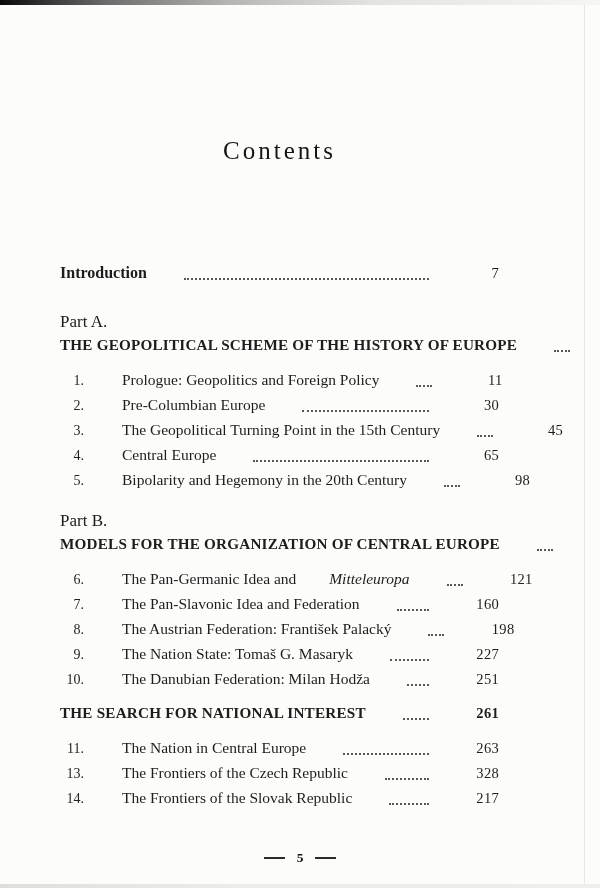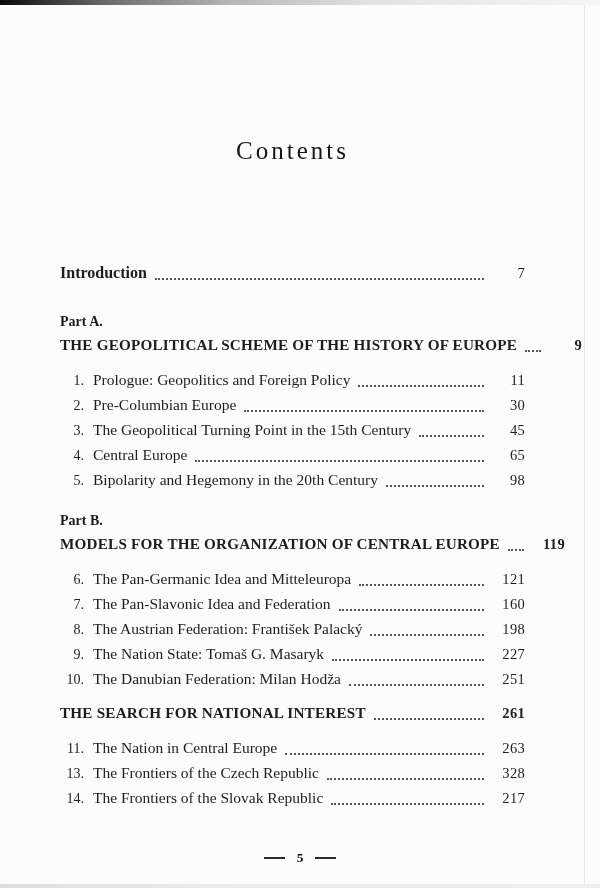--- a/index.html
+++ b/index.html
@@ -17,56 +17,56 @@
     background: linear-gradient(90deg, #0a0a0a 0%, #2b2b2b 6%, #6d6d6d 18%, #b5b5b2 38%, #e3e3e0 62%, #f6f6f3 100%);
   }
   .scan-bottom {
     position: absolute; bottom: 0; left: 0; right: 0; height: 4px;
     background: linear-gradient(90deg, #dededb, #ececea 40%, #eeeeec);
   }
   .scan-right {
     position: absolute; top: 5px; right: 15px; bottom: 4px; width: 1px;
     background: #e6e6e3;
   }
-  .content { position: relative; padding: 0 75px 0 60px; }
+  .content { position: relative; padding: 0 101px 0 60px; }
 
   .doc-title {
     margin-top: 136px;
     text-align: center;
     font-size: 25px;
     line-height: 30px;
     letter-spacing: 3px;
     font-weight: 400;
     color: #161616;
   }
 
-  .row { display: flex; align-items: baseline; height: 25px; line-height: 25px; font-size: 15.5px; }
+  .row { display: flex; align-items: baseline; height: 25px; line-height: 25px; font-size: 15.5px; gap: 29px; }
   .leader {
     flex: 1 1 auto;
     min-width: 16px;
     border-bottom: 2px dotted #565656;
     margin: 0 3px 5px 8px;
     align-self: flex-end;
   }
   .pg { flex: none; width: 38px; text-align: right; font-size: 14.5px; letter-spacing: 0.3px; }
 
   .intro-row { margin-top: 94px; font-weight: bold; font-size: 16px; }
   .intro-row .pg { font-weight: 400; }
 
-  .part-label { font-weight: bold; font-size: 14px; line-height: 22px; color: #1a1a1a; }
+  .part-label { font-weight: normal; font-size: 17px; line-height: 22px; color: #1a1a1a; }
   .part-title-row { font-weight: bold; font-size: 15.2px; line-height: 24px; height: 24px; letter-spacing: 0.2px; align-items: center; }
   .part-title-row .pg { font-weight: bold; }
   .part-a { margin-top: 26px; }
   .part-b { margin-top: 18px; }
   .part-c { margin-top: 10px; }
 
   .items { margin-top: 10px; }
   .num { flex: none; width: 24px; text-align: right; margin-right: 9px; font-size: 14px; color: #242424; }
   .t, .t-em { flex: none; white-space: pre; }
-  .t-em { }
+  .t-em { font-style: italic; }
   .t-em:empty { display: none; }
 
   .footer {
     position: absolute; top: 851px; left: 0; right: 0;
     display: flex; justify-content: center; align-items: center; gap: 12px;
   }
   .dash { width: 21px; height: 2px; background: #2b2b2b; }
   .footer-page { font-weight: bold; font-size: 13.5px; line-height: 14px; color: #151515; }
 </style>
 </head>

